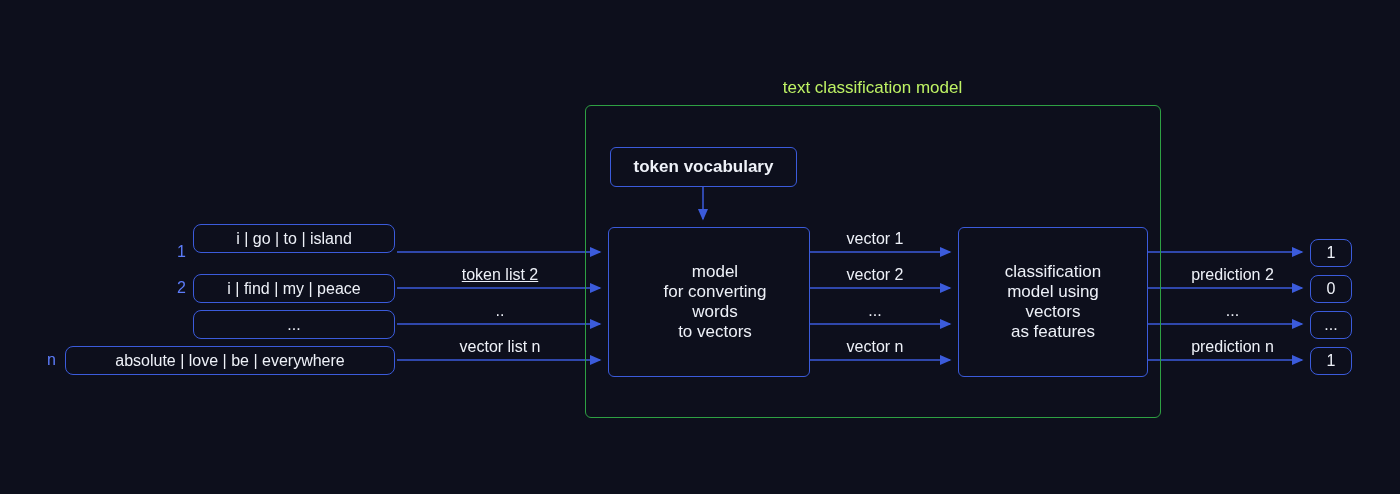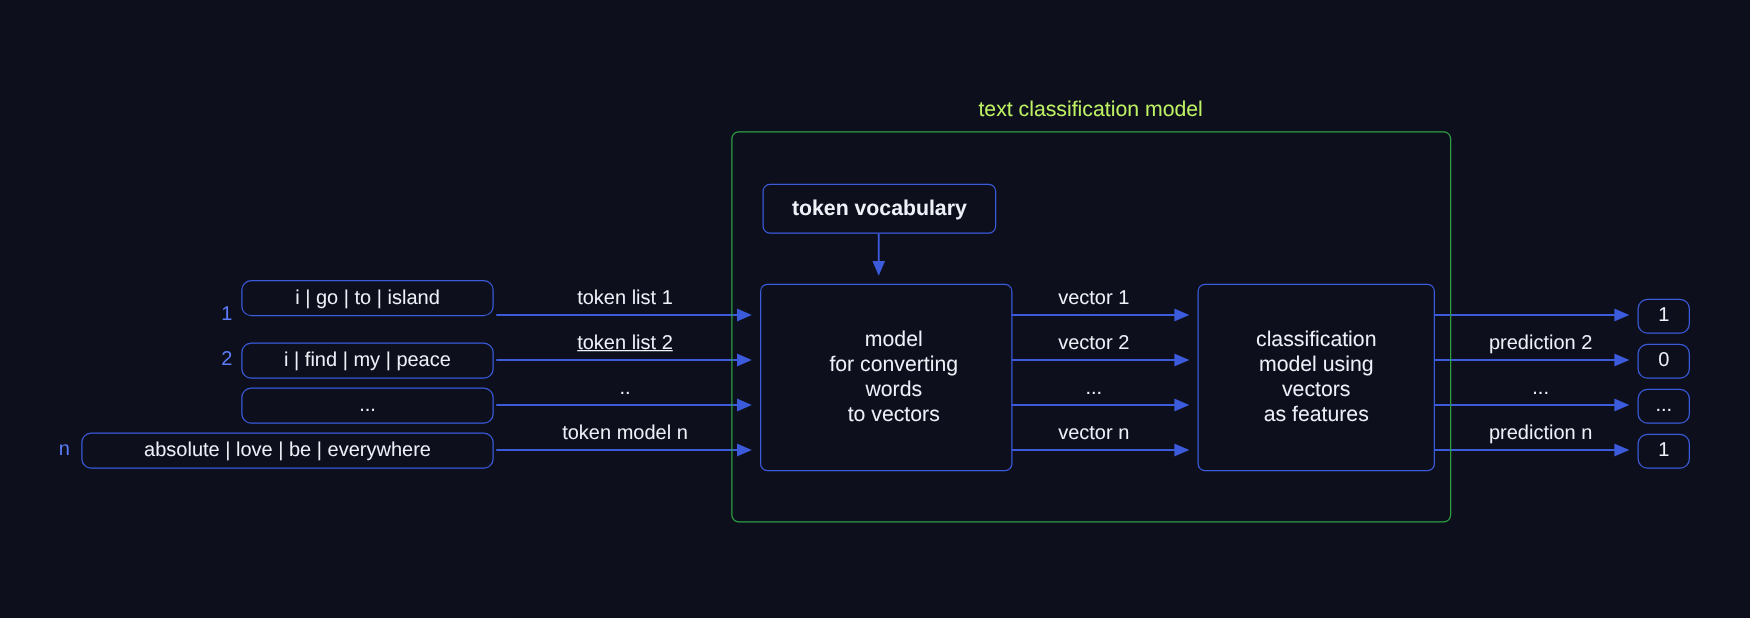--- a/index.html
+++ b/index.html
@@ -89,24 +89,23 @@
 
   <div class="idx" style="left:150px;top:241px;">1</div>
   <div class="idx" style="left:150px;top:277px;">2</div>
   <div class="idx" style="left:20px;top:349px;">n</div>
 
   <div class="inbox" style="left:193px;top:224px;width:200px;">i | go | to | island</div>
   <div class="inbox" style="left:193px;top:274px;width:200px;">i | find | my | peace</div>
   <div class="inbox" style="left:193px;top:310px;width:200px;">...</div>
   <div class="inbox" style="left:65px;top:346px;width:328px;">absolute | love | be | everywhere</div>
 
-  <div class="albl" style="left:400px;top:229px;width:200px;">token list 1</div>
   <div class="albl" style="left:400px;top:265px;width:200px;text-decoration:underline;">token list 2</div>
   <div class="albl" style="left:400px;top:301px;width:200px;">..</div>
-  <div class="albl" style="left:400px;top:337px;width:200px;">token model n</div>
+  <div class="albl" style="left:400px;top:337px;width:200px;">vector list n</div>
 
   <div class="albl" style="left:800px;top:229px;width:150px;">vector 1</div>
   <div class="albl" style="left:800px;top:265px;width:150px;">vector 2</div>
   <div class="albl" style="left:800px;top:301px;width:150px;">...</div>
   <div class="albl" style="left:800px;top:337px;width:150px;">vector n</div>
 
   <div class="albl" style="left:1155px;top:265px;width:155px;">prediction 2</div>
   <div class="albl" style="left:1155px;top:301px;width:155px;">...</div>
   <div class="albl" style="left:1155px;top:337px;width:155px;">prediction n</div>
 

